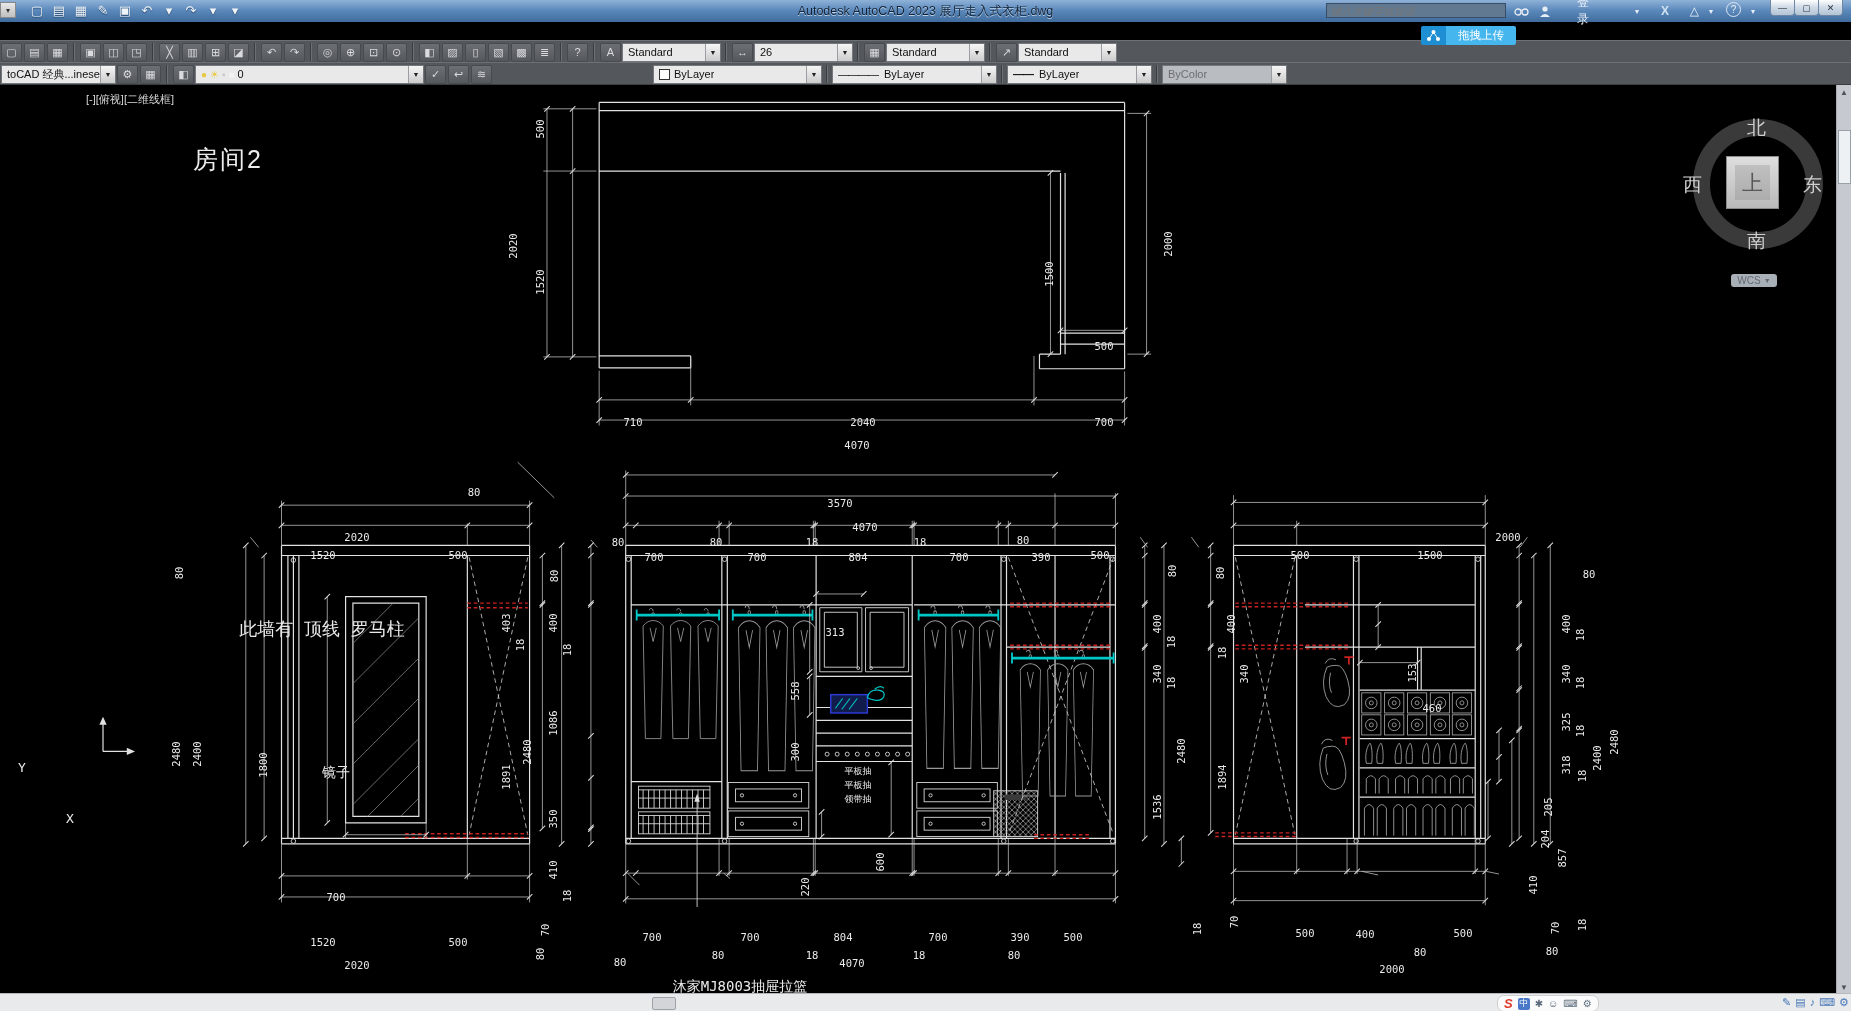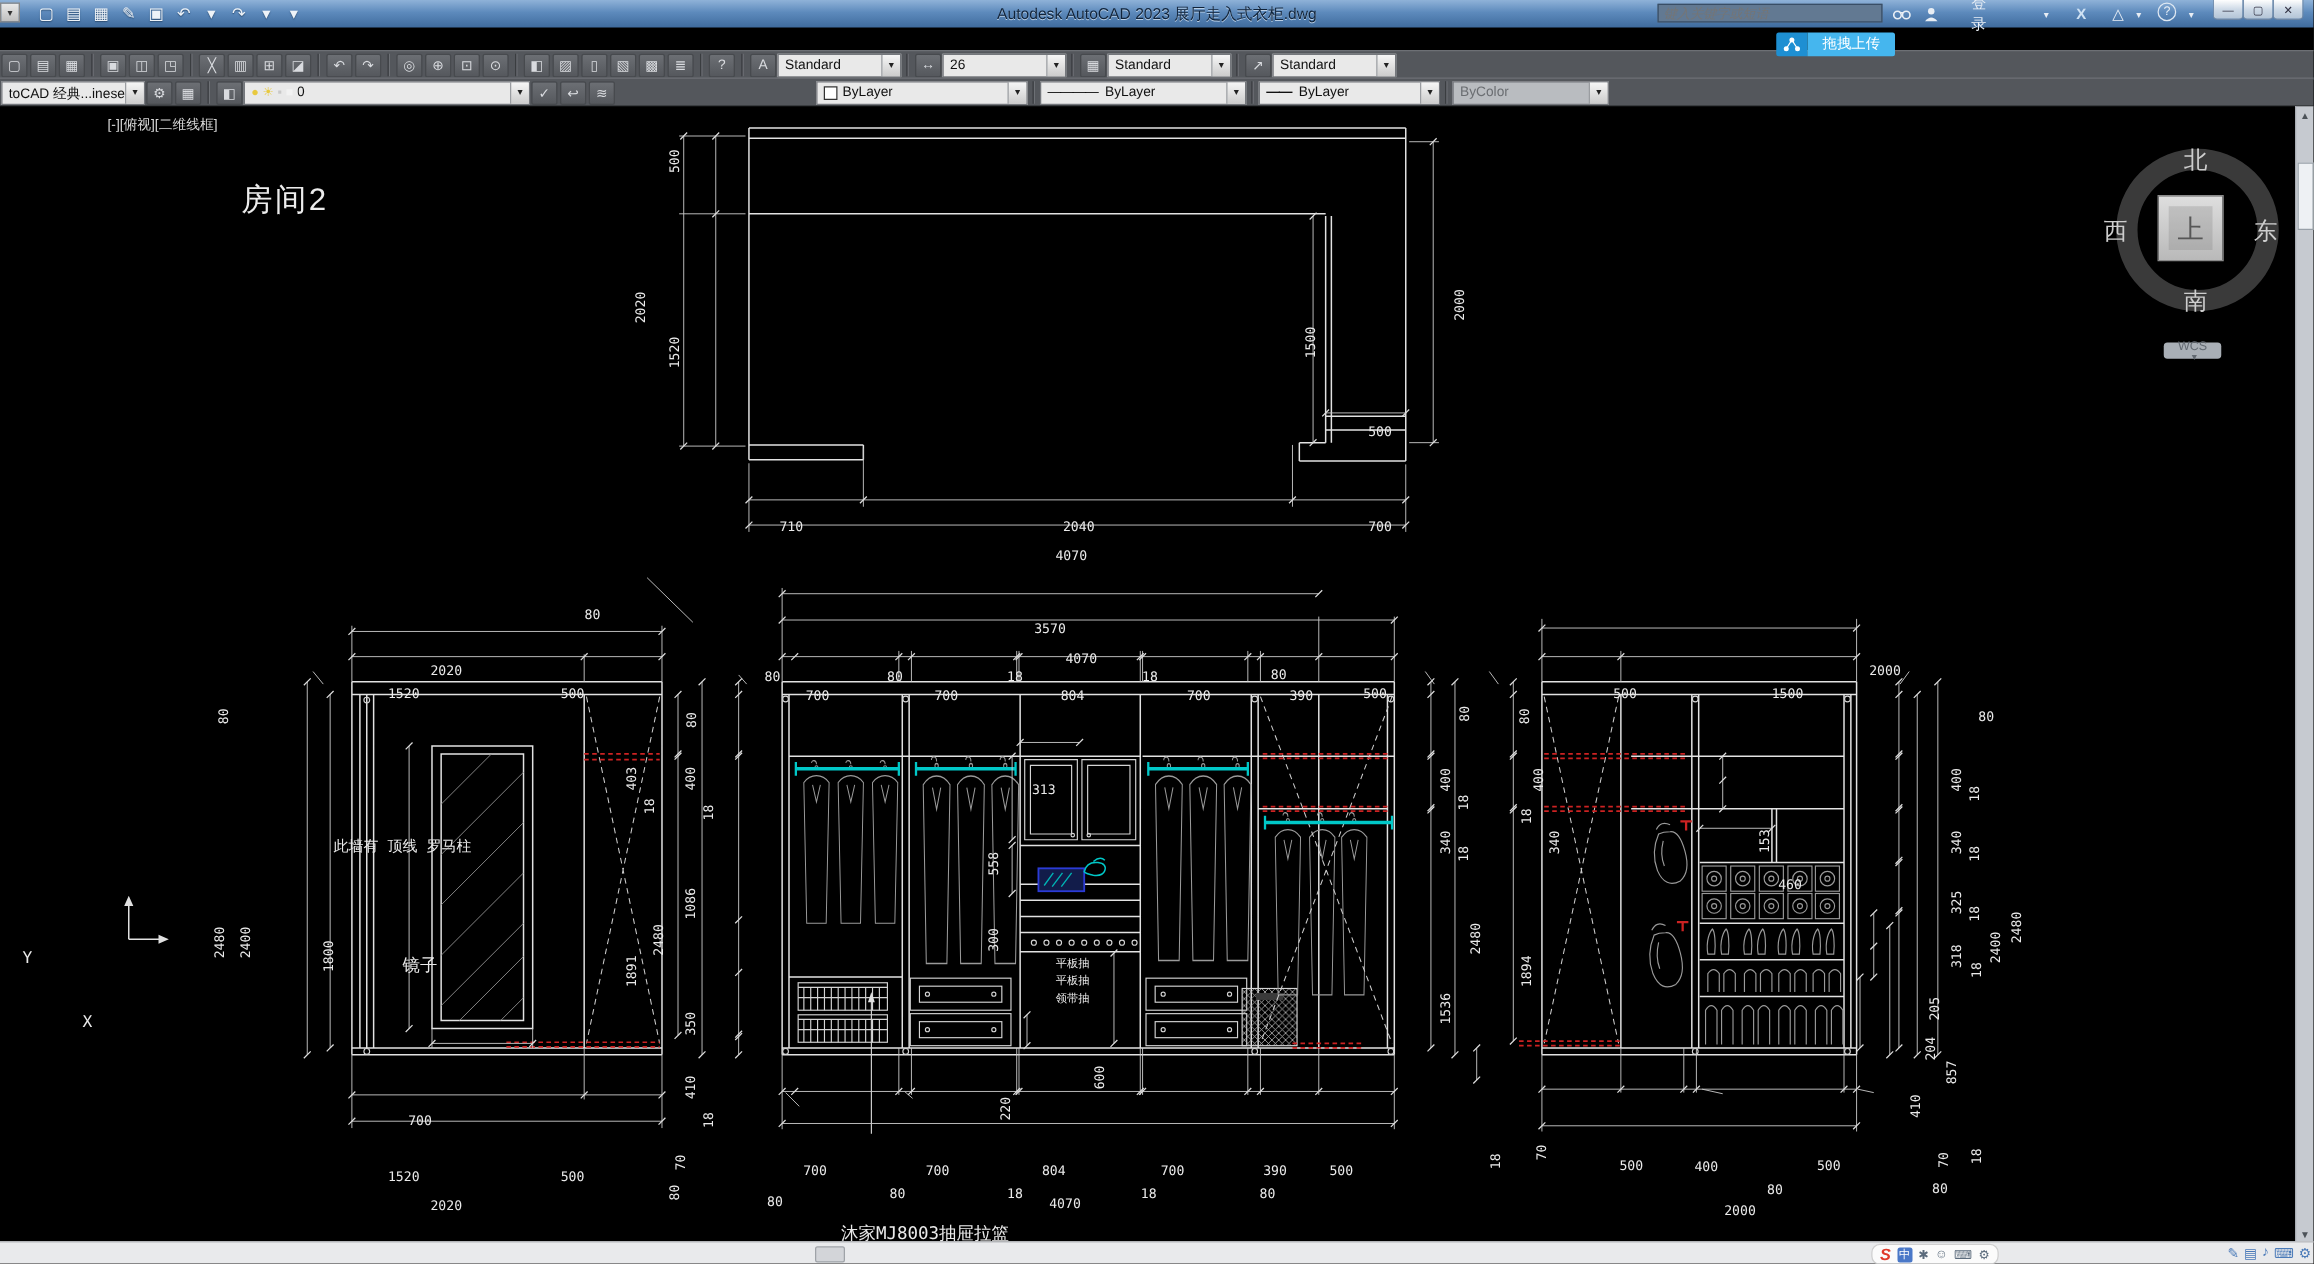--- a/index.html
+++ b/index.html
@@ -56,21 +56,21 @@
   .lab.r{transform:translate(-50%,-50%) rotate(-90deg);}
   #viewport-label{position:absolute;left:86px;top:7px;font-size:11px;color:#d9d9d9;}
   #room-label{position:absolute;left:193px;top:58px;font-size:25px;color:#ececec;letter-spacing:2px;}
   
   #vc-ring{position:absolute;left:1693px;top:34px;width:96px;height:96px;border:17px solid #3a3a3a;border-radius:50%;}
   #vc-cube{position:absolute;left:1726px;top:71px;width:51px;height:51px;background:linear-gradient(#dedede,#b9b9b9);
     border:1px solid #8a8a8a;display:flex;align-items:center;justify-content:center;font-size:21px;color:#4c4c4c;cursor:pointer;}
   #vc-cube:after{content:"";position:absolute;left:8px;top:8px;right:8px;bottom:8px;background:rgba(120,120,120,.25);}
   .vc-dir{position:absolute;font-size:19px;color:#cdcdcd;cursor:pointer;}
   #vc-wcs{position:absolute;left:1731px;top:189px;width:46px;height:13px;background:#a9afb6;border-radius:3px;
-    font-size:10px;color:#636a72;display:flex;align-items:center;justify-content:center;cursor:pointer;flex-direction:column;}
+    font-size:10px;color:#636a72;display:flex;align-items:center;justify-content:center;cursor:pointer;}
   
   #vscroll{position:absolute;right:0;top:0;width:14px;height:909px;background:#c6cad0;border-left:1px solid #a9adb3;}
   #vthumb{position:absolute;left:1px;top:45px;width:11px;height:52px;background:#eef1f4;border:1px solid #98a0a8;}
   .varrow{position:absolute;left:0;width:14px;height:14px;color:#4c5258;font-size:8px;display:flex;align-items:center;justify-content:center;}
   
   #status{position:absolute;left:0;top:993px;width:1851px;height:18px;background:#e9eaec;border-top:1px solid #b5b7bb;}
   #hthumb{position:absolute;left:652px;top:3px;width:22px;height:11px;background:#d3d5d9;border:1px solid #9fa3a8;border-radius:2px;}
   #sogou{position:absolute;left:1497px;top:1px;height:15px;display:flex;align-items:center;background:#fbfbfb;
     border:1px solid #cfcfcf;border-radius:7px;padding:0 6px;gap:5px;}
   #sogou-logo{color:#e03a2b;font-weight:bold;font-style:italic;font-size:13px;}
@@ -437,21 +437,21 @@
         <span class="lab" style="left: 633px; top: 337px;">710</span>
         <span class="lab" style="left: 863px; top: 337px;">2040</span>
         <span class="lab" style="left: 1104px; top: 337px;">700</span>
         <span class="lab" style="left: 857px; top: 360px;">4070</span>
         <span class="lab" style="left: 357px; top: 452px;">2020</span>
         <span class="lab" style="left: 323px; top: 470px;">1520</span>
         <span class="lab" style="left: 458px; top: 470px;">500</span>
         <span class="lab r" style="left: 179px; top: 488px;">80</span>
         <span class="lab r" style="left: 176px; top: 669px;">2480</span>
         <span class="lab r" style="left: 197px; top: 669px;">2400</span>
-        <span class="lab" style="left: 322px; top: 544px; font-size: 12px; margin-top: 48px;">此墙有 顶线 罗马柱</span>
+        <span class="lab" style="left: 322px; top: 544px; font-size: 18px;">此墙有 顶线 罗马柱</span>
         <span class="lab r" style="left: 263px; top: 680px;">1800</span>
         <span class="lab" style="left: 336px; top: 688px; font-size: 14px;">镜子</span>
         <span class="lab r" style="left: 506px; top: 538px;">403</span>
         <span class="lab r" style="left: 520px; top: 560px;">18</span>
         <span class="lab r" style="left: 506px; top: 692px;">1891</span>
         <span class="lab r" style="left: 527px; top: 667px;">2480</span>
         <span class="lab" style="left: 336px; top: 812px;">700</span>
         <span class="lab" style="left: 323px; top: 857px;">1520</span>
         <span class="lab" style="left: 458px; top: 857px;">500</span>
         <span class="lab" style="left: 357px; top: 880px;">2020</span>

